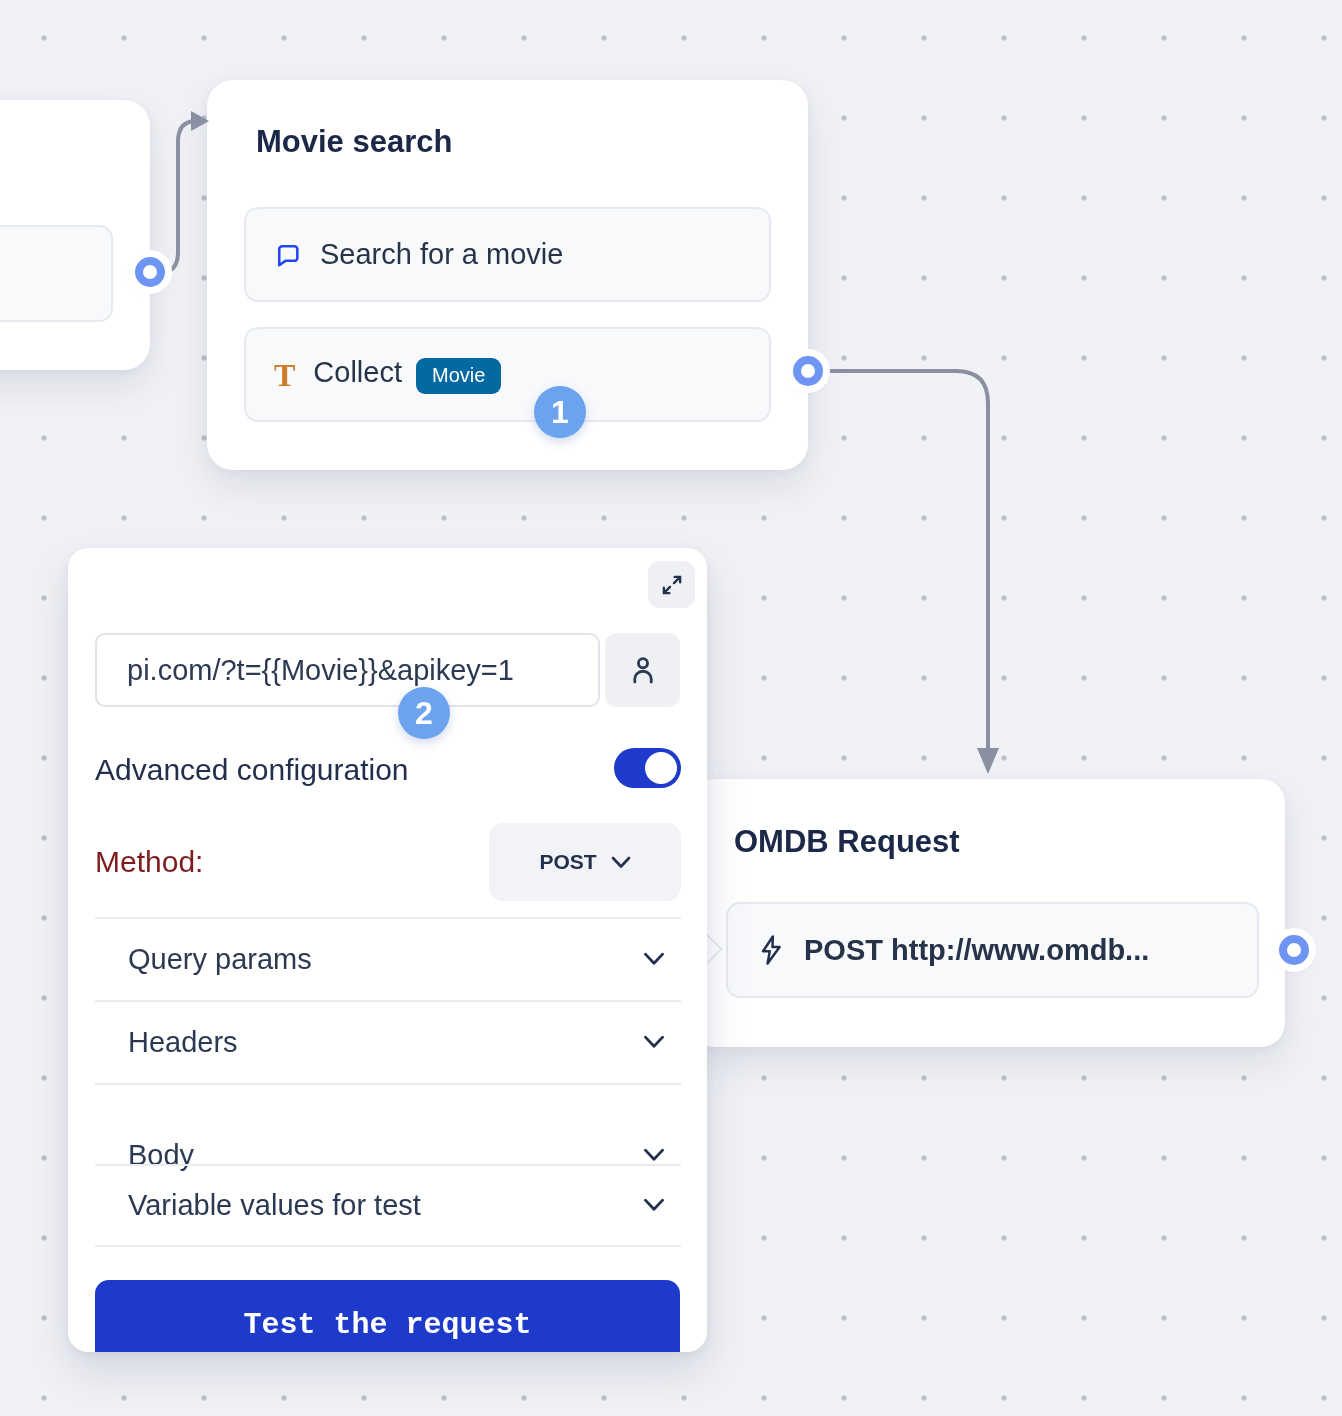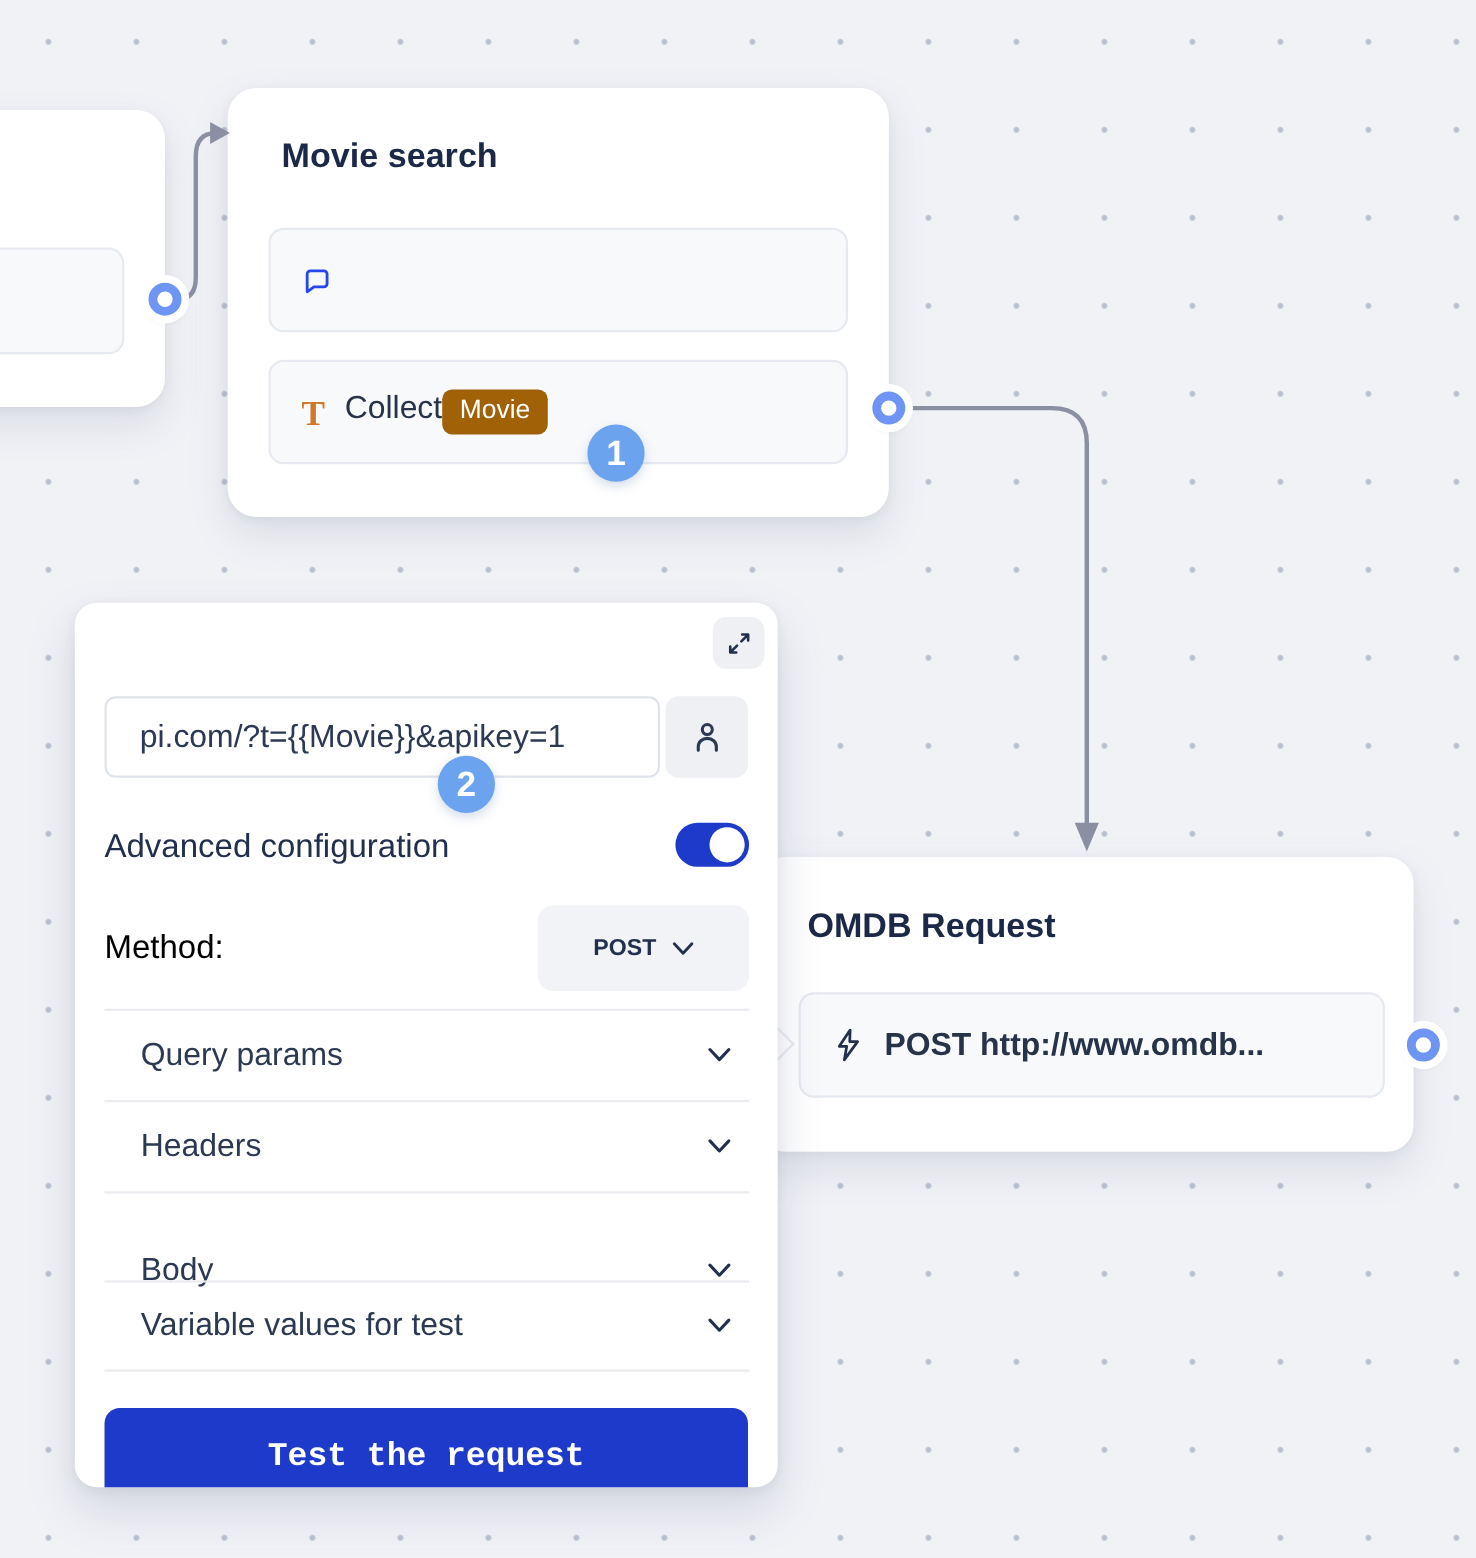--- a/index.html
+++ b/index.html
@@ -14,22 +14,22 @@
   .card{
     position:absolute;background:#fff;border-radius:26px;z-index:10;
     box-shadow:0 16px 36px rgba(99,110,140,.16),0 2px 8px rgba(99,110,140,.08);
   }
   .card-title{position:absolute;font-size:31px;font-weight:700;color:#1b2847;white-space:nowrap;}
   .node-item{
     position:absolute;background:#f8f9fb;border:2px solid #e6e9ef;border-radius:14px;
     display:flex;align-items:center;padding:0 28px;gap:18px;font-size:29px;color:#273349;white-space:nowrap;
   }
   .chip{
-    display:inline-block;padding:6px 16px 8px;border-radius:9px;
-    background:#a16207;color:#fff;font-size:24px;line-height:1.1;
+    display:inline-block;margin-left:14px;padding:6px 16px 8px;border-radius:9px;
+    background:#0369a1;color:#fff;font-size:20px;line-height:1.1;
   }
   .t-glyph{font-family:"Liberation Serif",serif;font-weight:700;font-size:32px;color:#d0792a;line-height:1;}
   .port{
     position:absolute;width:30px;height:30px;border-radius:50%;background:#fff;
     border:8px solid #6e95f3;box-shadow:0 0 0 7px #fff,0 3px 8px rgba(90,100,130,.25);z-index:18;
   }
   .conn-svg{position:absolute;left:0;top:0;z-index:15;pointer-events:none;}
   .badge{
     position:absolute;width:52px;height:52px;border-radius:50%;background:#6ba3ef;color:#fff;
     display:flex;align-items:center;justify-content:center;font-size:32px;font-weight:700;z-index:40;
@@ -55,21 +55,21 @@
     padding:0 10px 0 30px;outline:none;white-space:nowrap;overflow:hidden;display:flex;align-items:center;
   }
   .person-btn{left:537px;top:85px;width:75px;height:74px;}
   .adv-row{position:absolute;left:27px;top:196px;width:586px;height:52px;display:flex;align-items:center;}
   .adv-label{font-size:30px;color:#22304d;}
   .toggle{
     position:absolute;left:519px;top:4px;width:67px;height:40px;border-radius:20px;background:#1e3acb;
   }
   .toggle .knob{position:absolute;right:4px;top:4px;width:32px;height:32px;border-radius:50%;background:#fff;}
   .method-row{position:absolute;left:27px;top:275px;width:586px;height:78px;display:flex;align-items:center;}
-  .method-label{font-size:30px;color:#000000;}
+  .method-label{font-size:30px;color:#7f1d1d;}
   .method-btn{
     position:absolute;right:0;top:0;width:192px;height:78px;border-radius:14px;background:#f1f3f6;border:none;
     display:flex;align-items:center;justify-content:center;gap:14px;cursor:pointer;
     font-family:"Liberation Sans",sans-serif;font-size:21px;font-weight:700;color:#22304d;
   }
   .divider{position:absolute;left:27px;width:586px;height:0;border-top:2px solid #e9ebef;}
   .sec-row{
     position:absolute;left:27px;width:586px;height:82px;display:flex;align-items:center;
     padding-left:33px;padding-right:16px;cursor:pointer;gap:12px;
   }
@@ -98,20 +98,21 @@
   <div class="port" style="left:135px;top:257px;"></div>
 
   <div class="card" style="left:207px;top:80px;width:601px;height:390px;">
     <div class="card-title" style="left:49px;top:44px;">Movie search</div>
     <div class="node-item" style="left:37px;top:127px;width:527px;height:95px;">
       <span style="display:flex;">
         <svg width="28" height="28" viewBox="0 0 24 24" fill="none" stroke="#2547f1" stroke-width="2.2" stroke-linejoin="round" stroke-linecap="round">
           <path d="M4.5 7 A2.5 2.5 0 0 1 7 4.5 h10.5 a2.5 2.5 0 0 1 2.5 2.5 v7.5 a2.5 2.5 0 0 1 -2.5 2.5 H9.8 L4.5 20.8 Z"></path>
         </svg>
       </span>
+      <span>Search for a movie</span>
     </div>
     <div class="node-item" style="left:37px;top:247px;width:527px;height:95px;">
       <span class="t-glyph">T</span>
       <span><span>Collect</span><span class="chip">Movie</span></span>
     </div>
   </div>
   <div class="port" style="left:793px;top:356px;"></div>
   <div class="badge" style="left:534px;top:386px;">1</div>
 
   <div class="card" style="left:690px;top:779px;width:595px;height:268px;border-radius:24px;">

